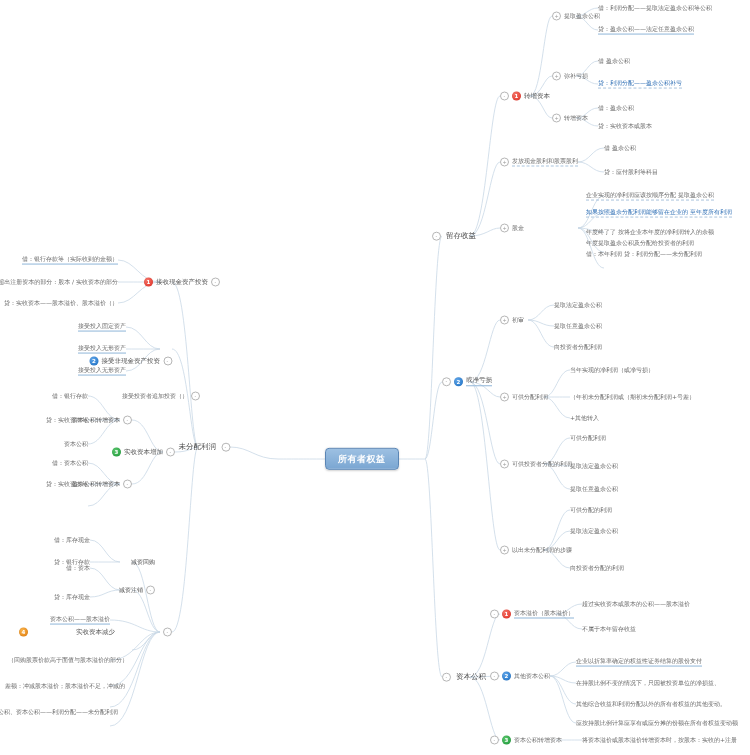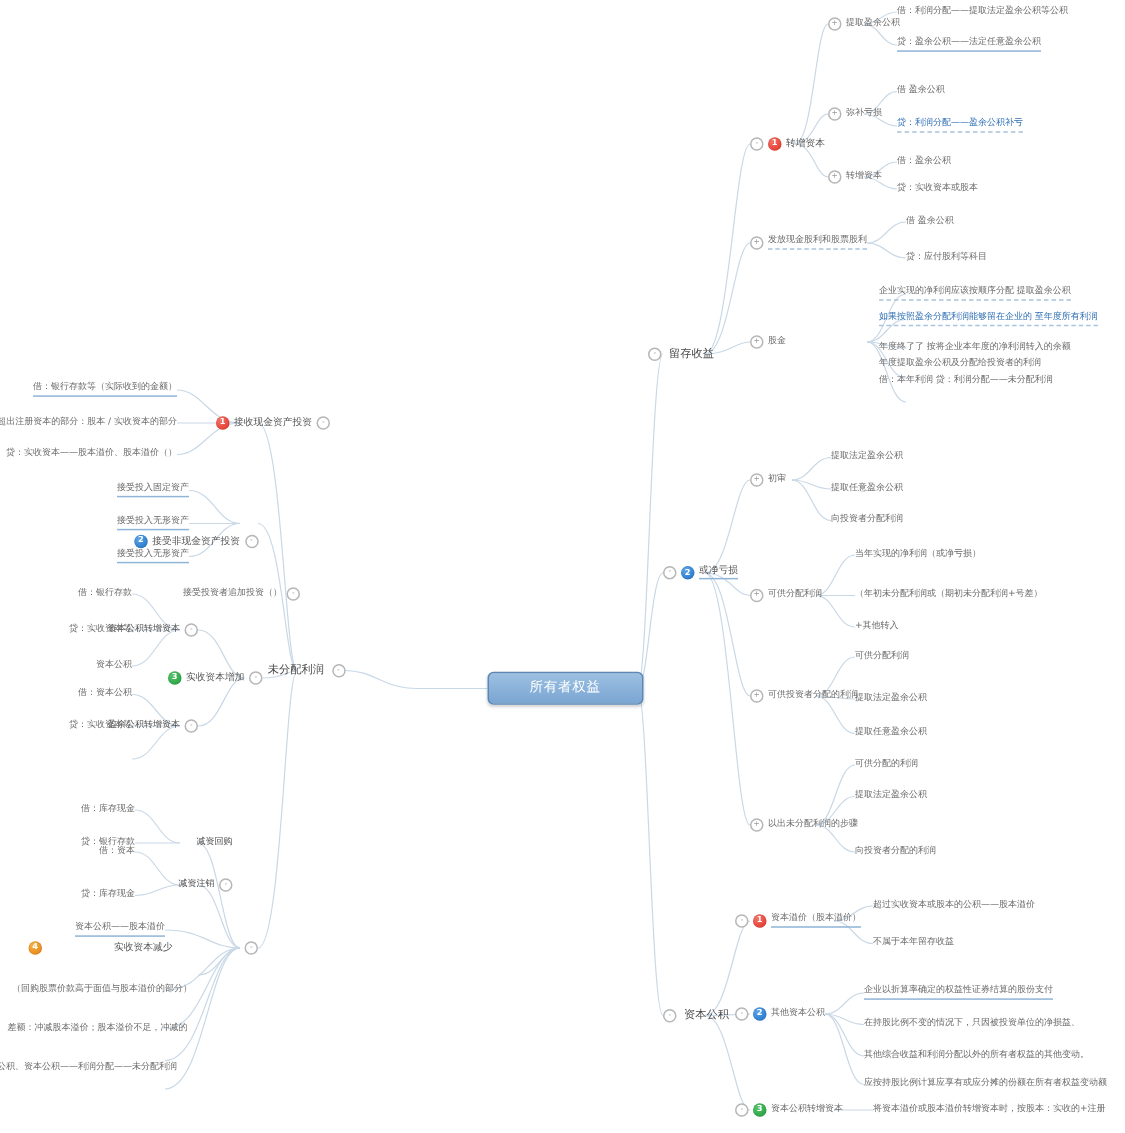--- a/index.html
+++ b/index.html
@@ -21,24 +21,24 @@
     white-space:nowrap;
     line-height:1.15;
     transform:translateY(-50%);
   }
 
   
   .root{
     background:linear-gradient(#9dc0e2,#7aa6d2);
     border:1px solid #5b86b5;
     border-radius:4px;
-    padding:5px 27px;
+    padding:5px 12px;
     color:#ffffff;
     font-size:9px;
-    font-weight:normal;
+    font-weight:bold;
     box-shadow:0 1px 2px rgba(0,0,0,.18);
     letter-spacing:.5px;
   }
 
   
   .hub{
     font-size:7.5px;
     color:#4a4a4a;
   }
   .hub .lbl{padding:1px 2px;}

